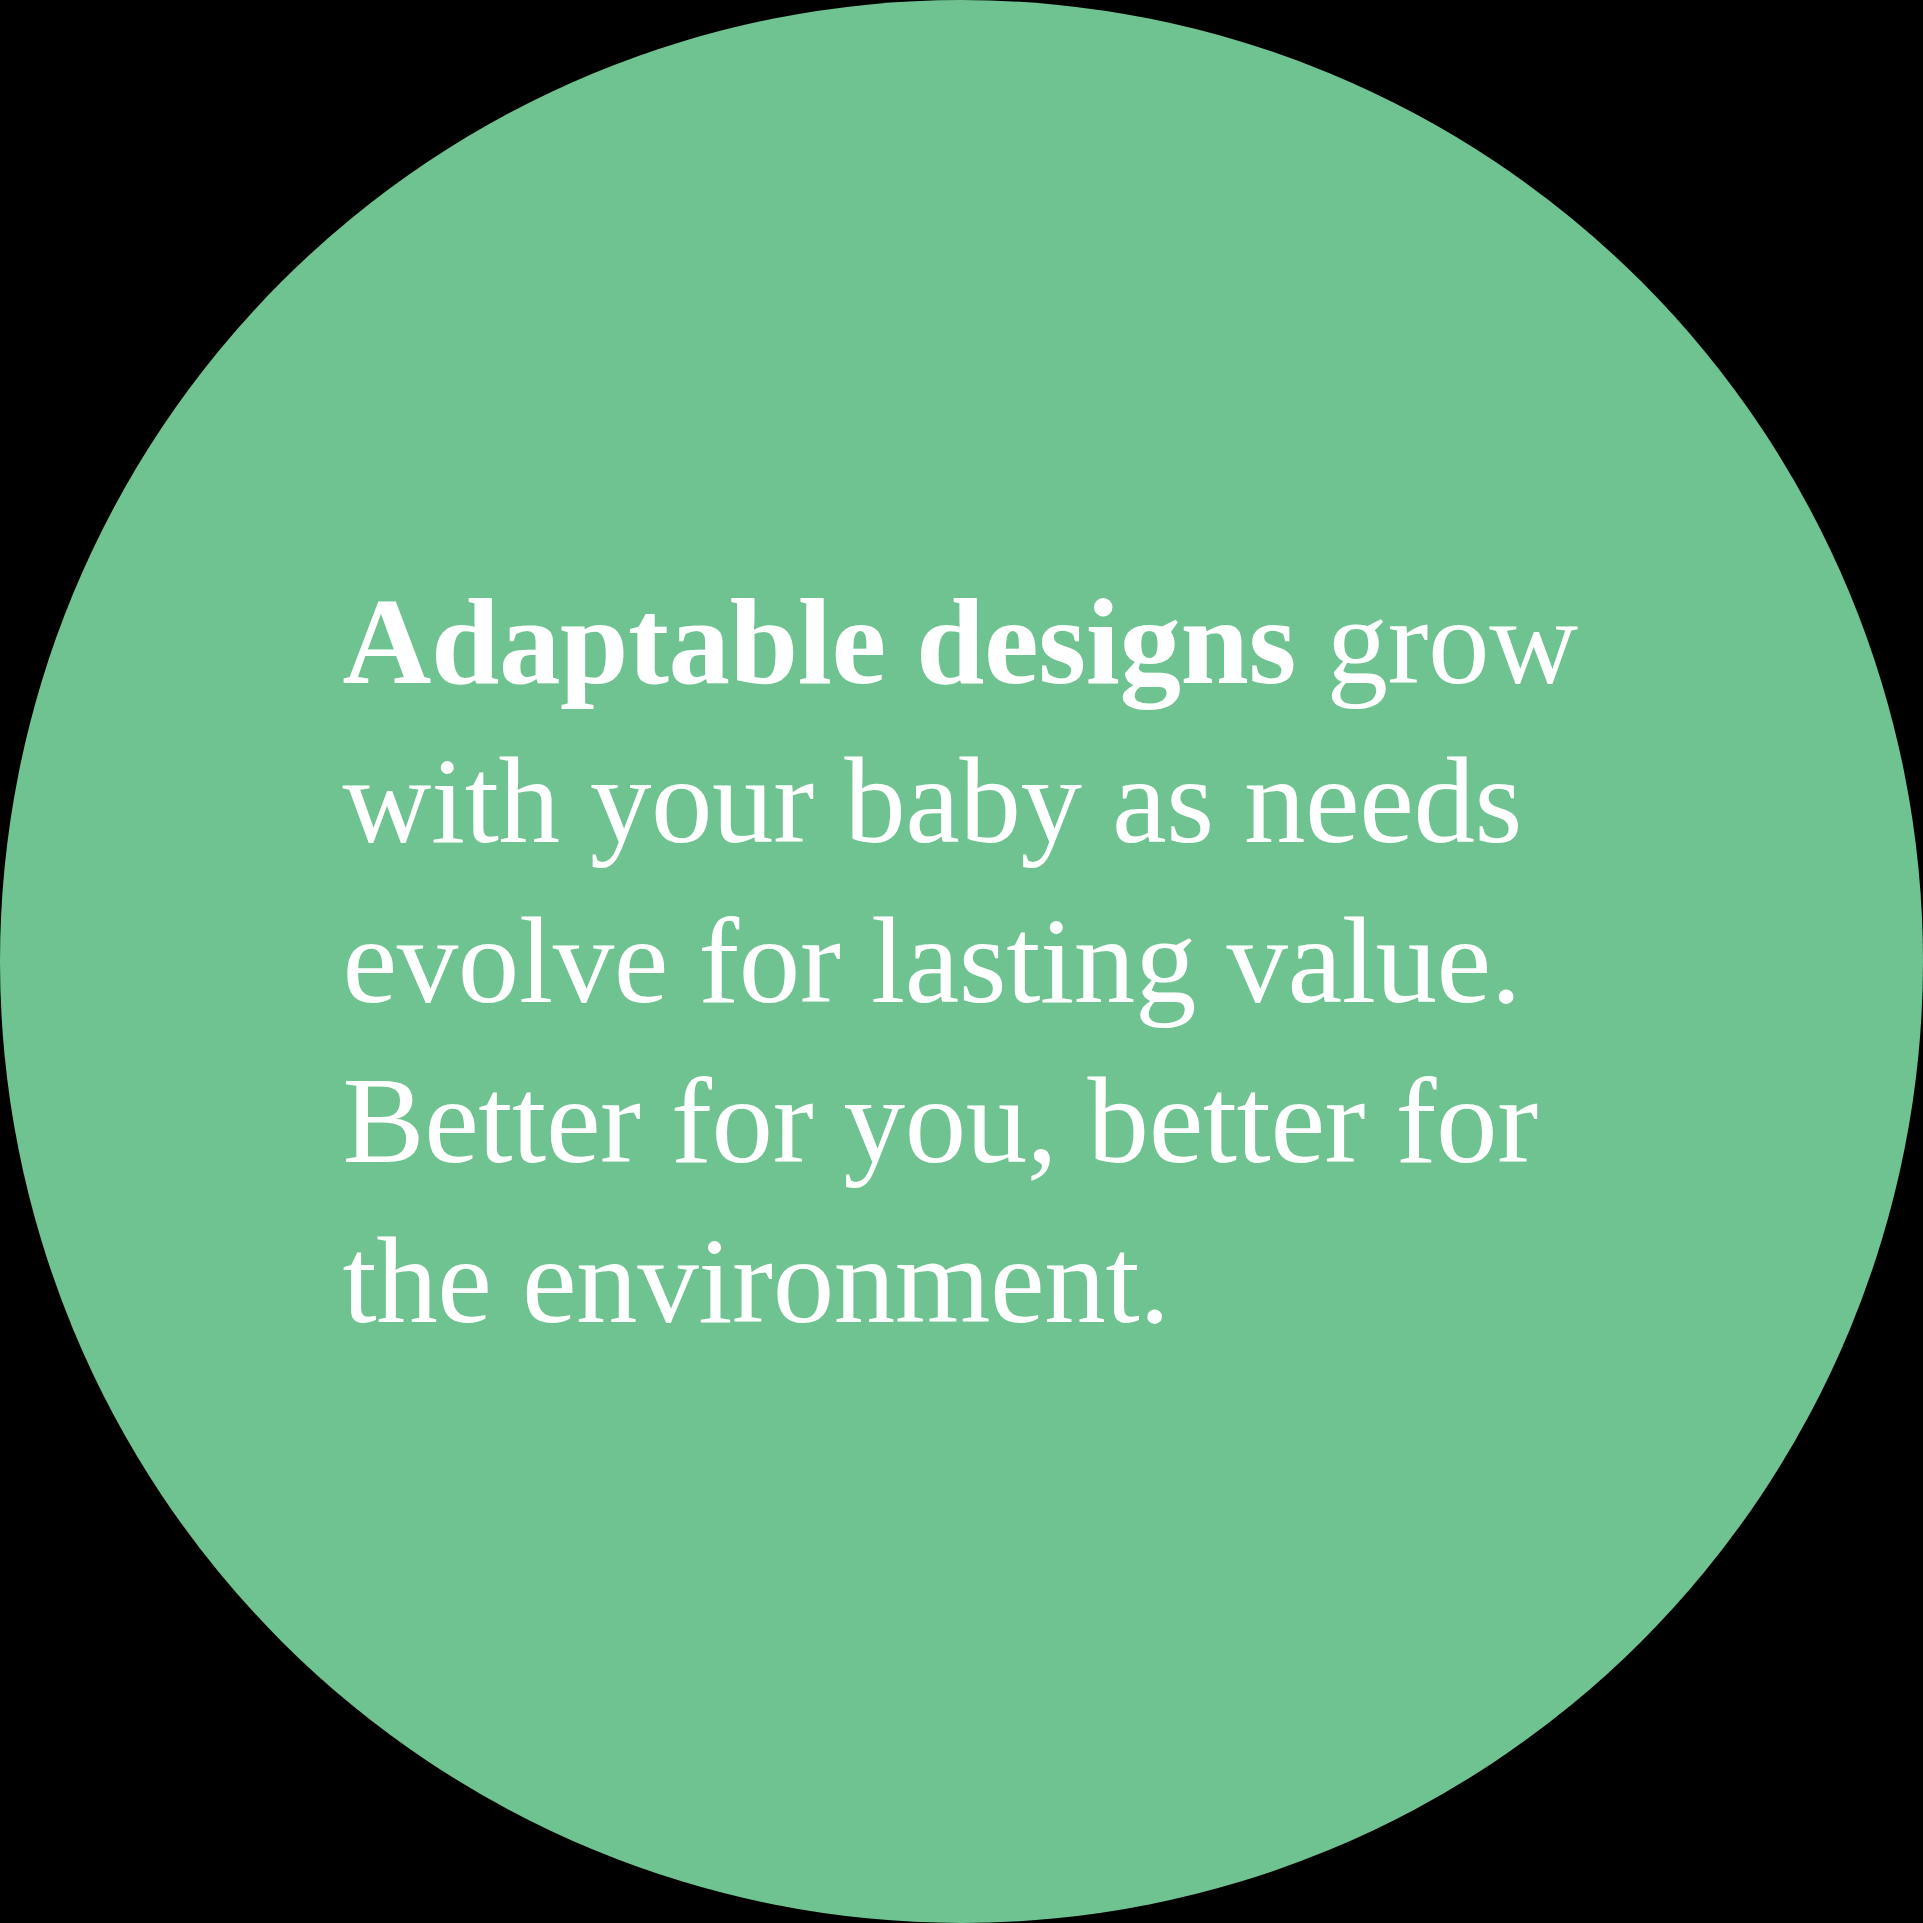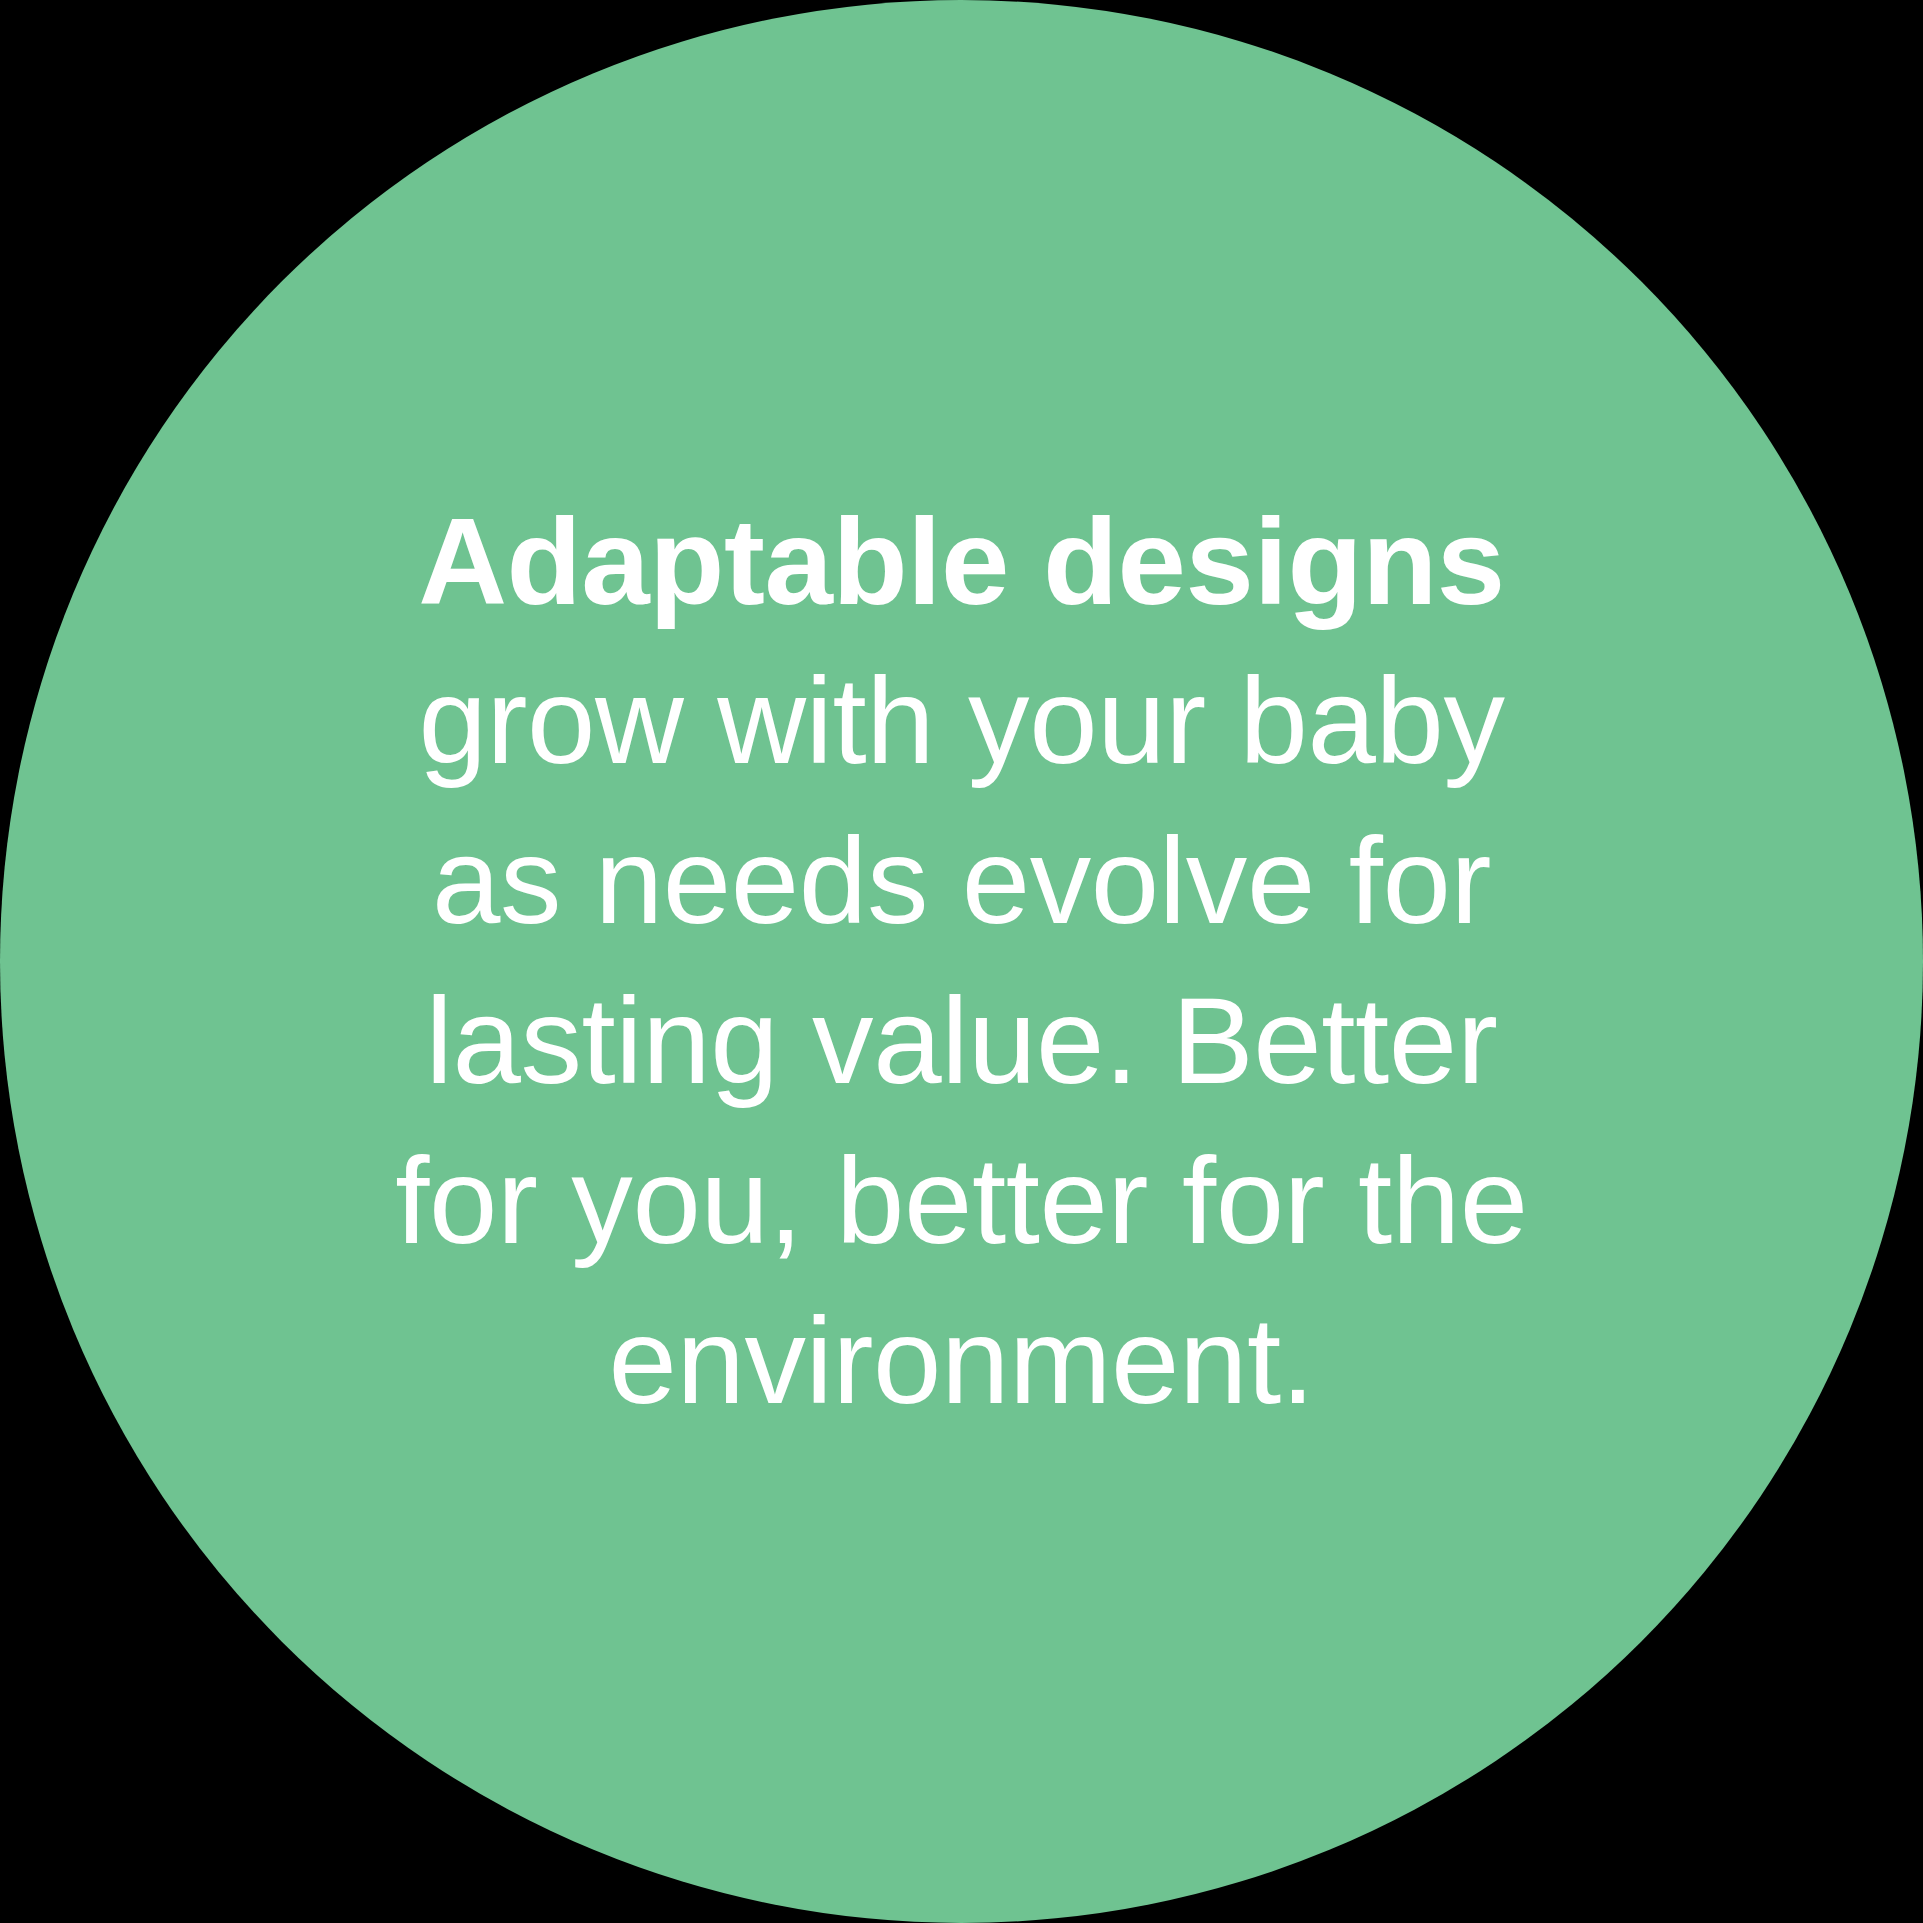--- a/index.html
+++ b/index.html
@@ -31,23 +31,22 @@
     background: #6FC391;
   }
 
   
   #quote-block {
     position: absolute;
     left: 50%;
     top: 50%;
     transform: translate(-50%, -50%);
     width: 1238px;
-    text-align: center;
     color: #FFFFFF;
-    font-family: Liberation Sans, sans-serif;
+    font-family: Liberation Serif, serif;
     font-stretch: condensed;
     font-size: 123px;
     line-height: 1.30;
     font-weight: 400;
     letter-spacing: -0.4px;
     -webkit-font-smoothing: antialiased;
   }
 
   #quote-block .emphasis {
     font-weight: 700;

